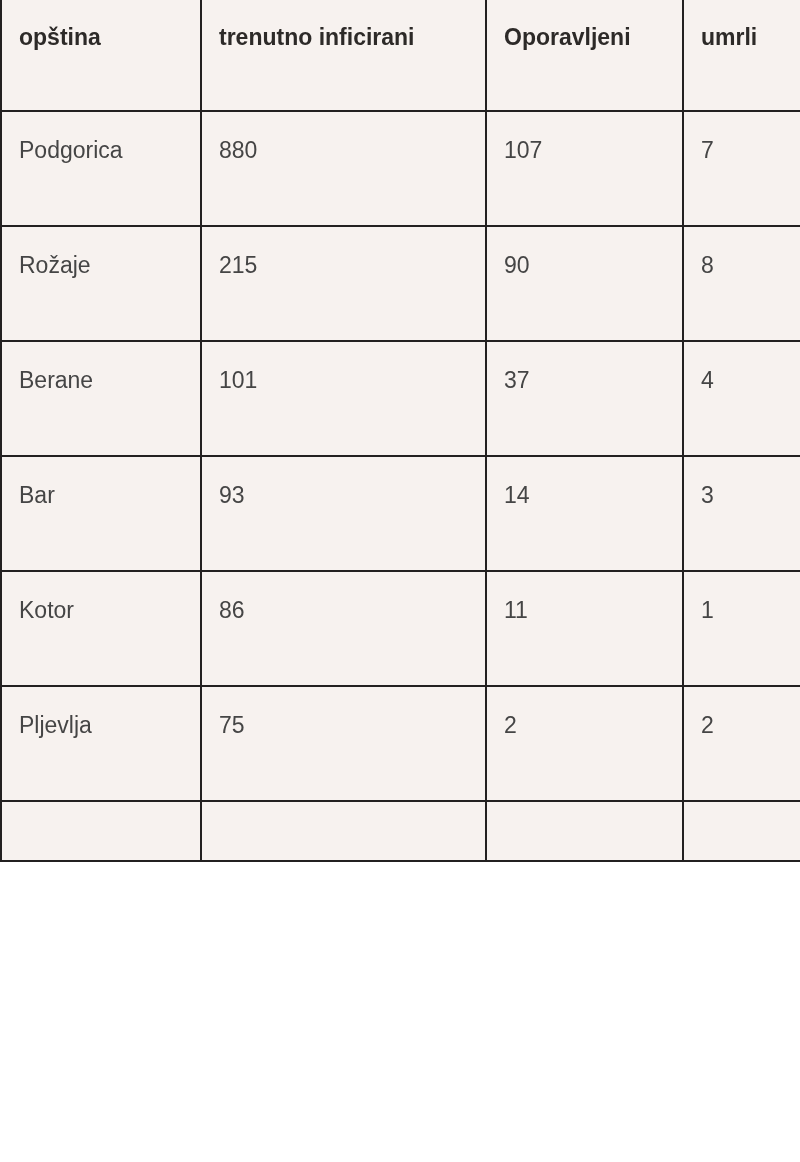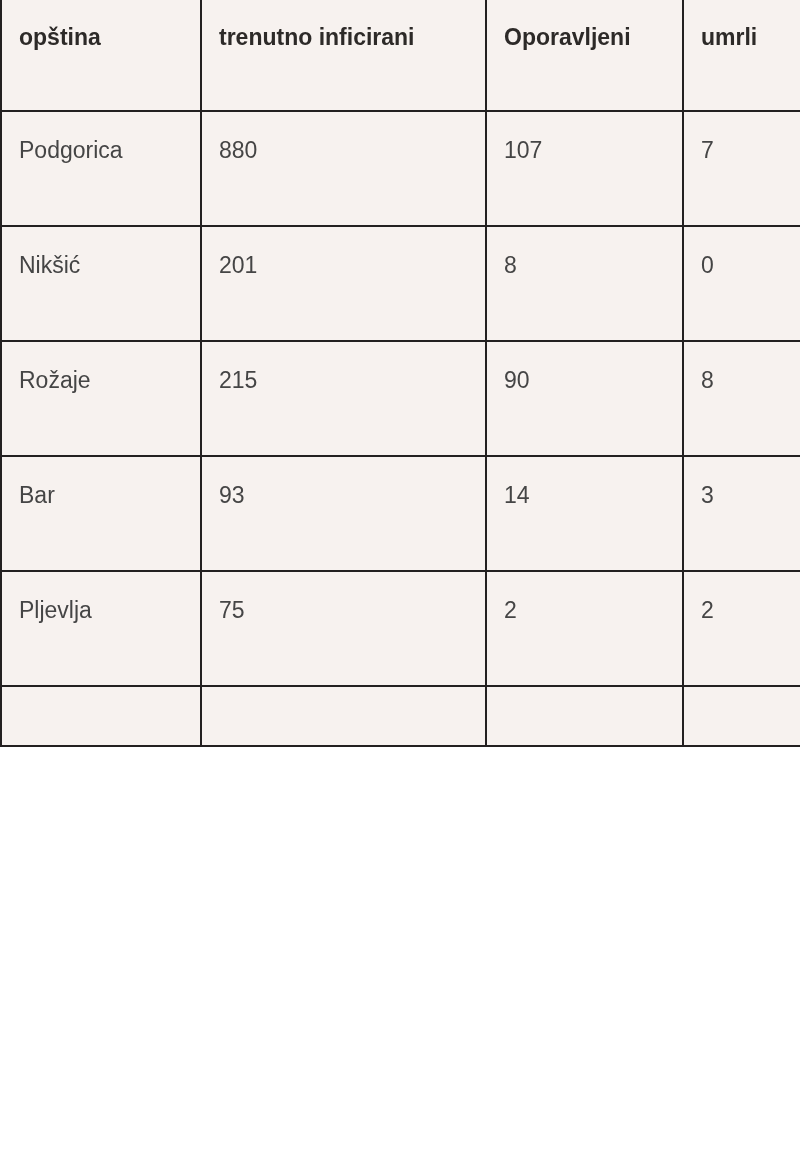--- a/index.html
+++ b/index.html
@@ -64,36 +64,42 @@
     </tr>
   </thead>
   <tbody>
     <tr>
       <td>Podgorica</td>
       <td>880</td>
       <td>107</td>
       <td>7</td>
     </tr>
     <tr>
-      <td>Nikšić</td>
-      <td>201</td>
-      <td>8</td>
-      <td>0</td>
-    </tr>
-    <tr>
       <td>Rožaje</td>
       <td>215</td>
       <td>90</td>
       <td>8</td>
     </tr>
     <tr>
+      <td>Berane</td>
+      <td>101</td>
+      <td>37</td>
+      <td>4</td>
+    </tr>
+    <tr>
       <td>Bar</td>
       <td>93</td>
       <td>14</td>
       <td>3</td>
+    </tr>
+    <tr>
+      <td>Kotor</td>
+      <td>86</td>
+      <td>11</td>
+      <td>1</td>
     </tr>
     <tr>
       <td>Pljevlja</td>
       <td>75</td>
       <td>2</td>
       <td>2</td>
     </tr>
     <tr class="partial-row">
       <td></td>
       <td></td>

